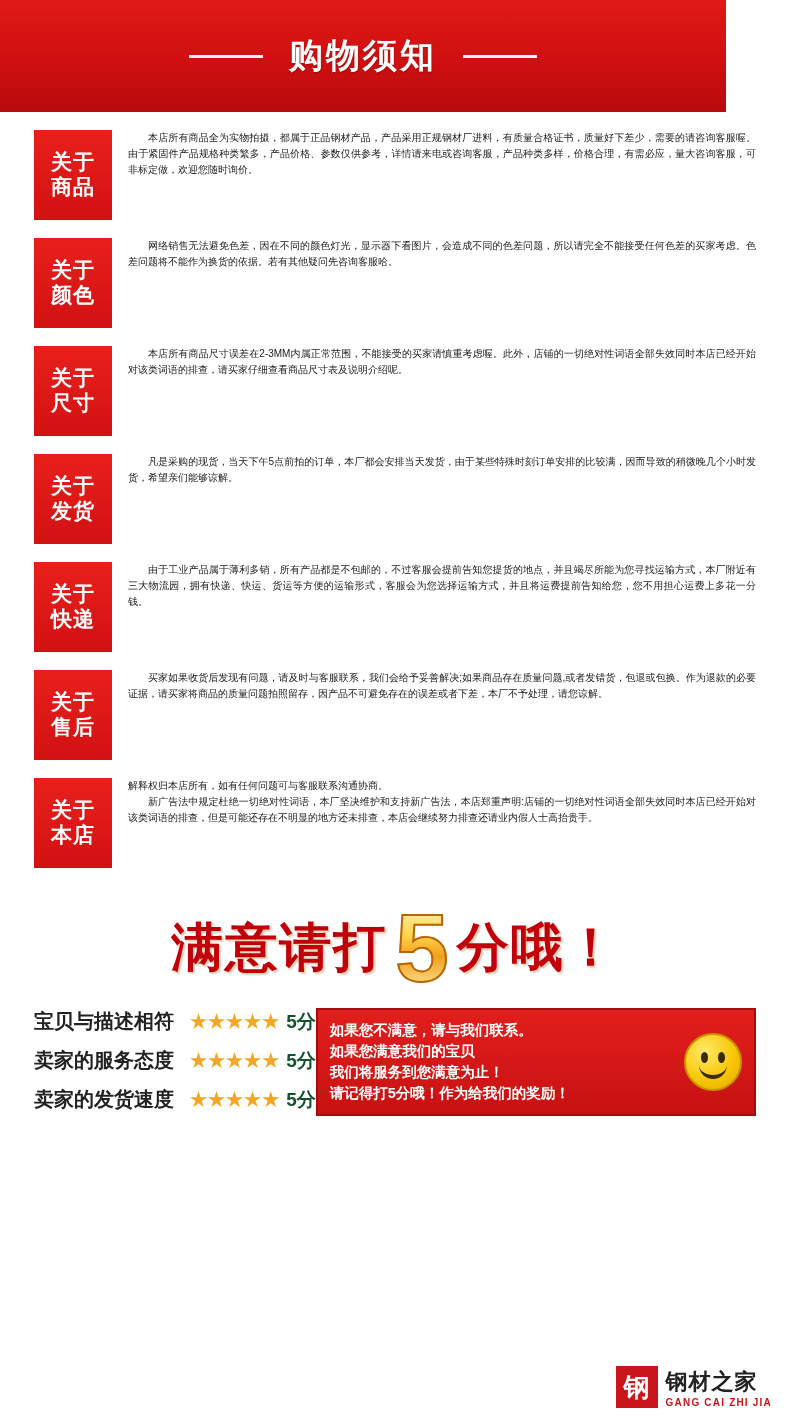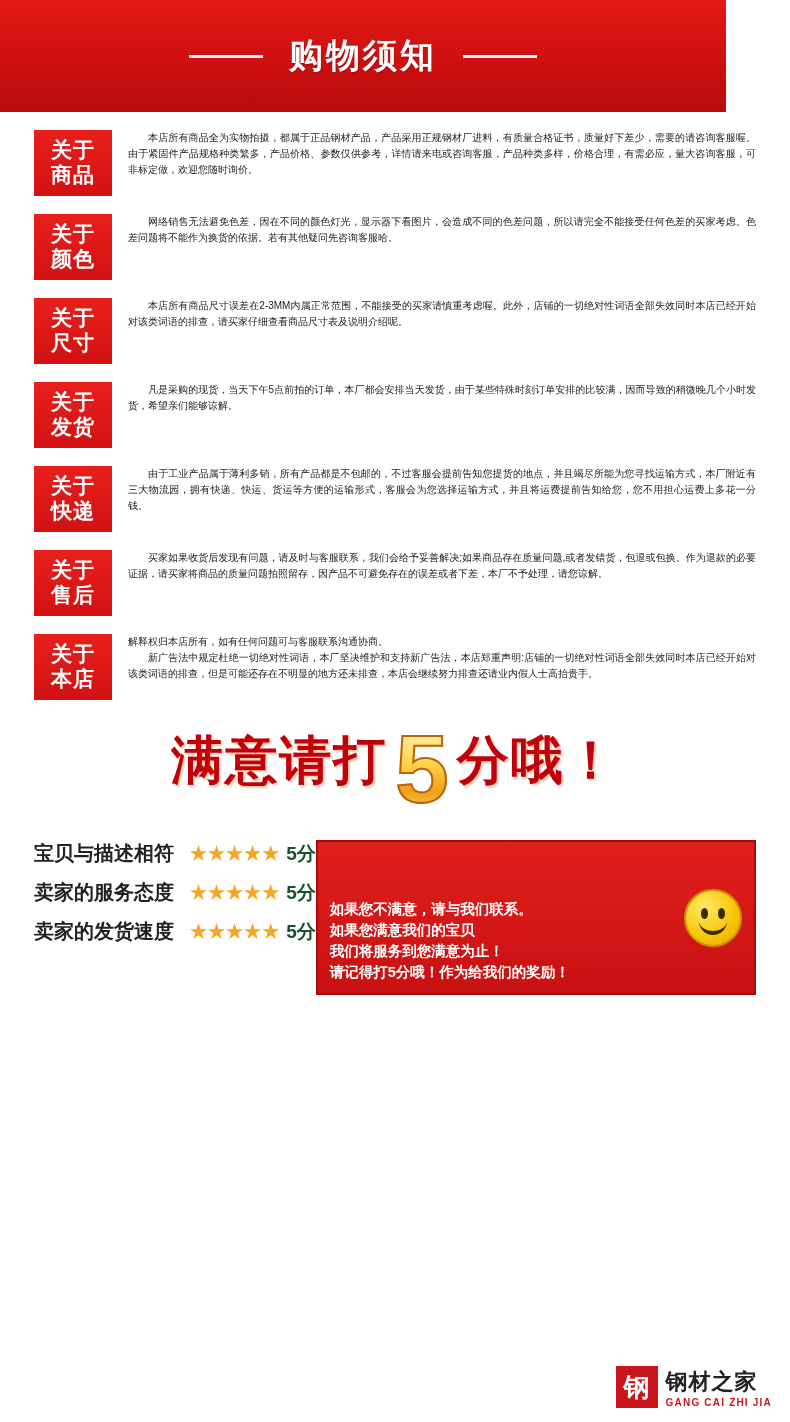--- a/index.html
+++ b/index.html
@@ -40,21 +40,21 @@
   
   .sections { padding: 18px 34px 0 34px; }
   .section {
     display: flex;
     align-items: flex-start;
     margin-bottom: 18px;
   }
   .badge {
     flex: 0 0 auto;
     width: 78px;
-    height: 66px;
+    height: 90px;
     background: linear-gradient(to bottom, #e8201c 0%, #d21113 100%);
     color: #ffffff;
     display: flex;
     flex-direction: column;
     align-items: center;
     justify-content: center;
     font-size: 21px;
     font-weight: bold;
     line-height: 1.18;
     letter-spacing: 1px;
@@ -71,20 +71,21 @@
   .section-body p { text-indent: 2em; }
   .section-body p.noindent { text-indent: 0; }
 
   
   .rating-wrap { margin-top: 26px; padding: 0 34px; }
   .rating-banner {
     text-align: center;
     position: relative;
     height: 108px;
     display: flex;
+    align-items: center;
     justify-content: center;
     gap: 4px;
   }
   .rb-text {
     font-size: 52px;
     font-weight: bold;
     color: #c2000b;
     letter-spacing: 2px;
     text-shadow: 1px 1px 0 #ffd0a0, 2px 2px 2px rgba(0,0,0,0.18);
   }
@@ -123,21 +124,20 @@
     align-items: center;
     gap: 10px;
     min-height: 96px;
   }
   .promo-text {
     color: #ffffff;
     font-size: 14.5px;
     line-height: 1.45;
     font-weight: bold;
     flex: 1 1 auto;
-    margin-top: 47px;
   }
   .smiley {
     flex: 0 0 auto;
     width: 58px;
     height: 58px;
     border-radius: 50%;
     background: radial-gradient(circle at 35% 30%, #ffe96a 0%, #f7c400 60%, #e0a800 100%);
     position: relative;
     border: 2px solid #c99300;
   }

